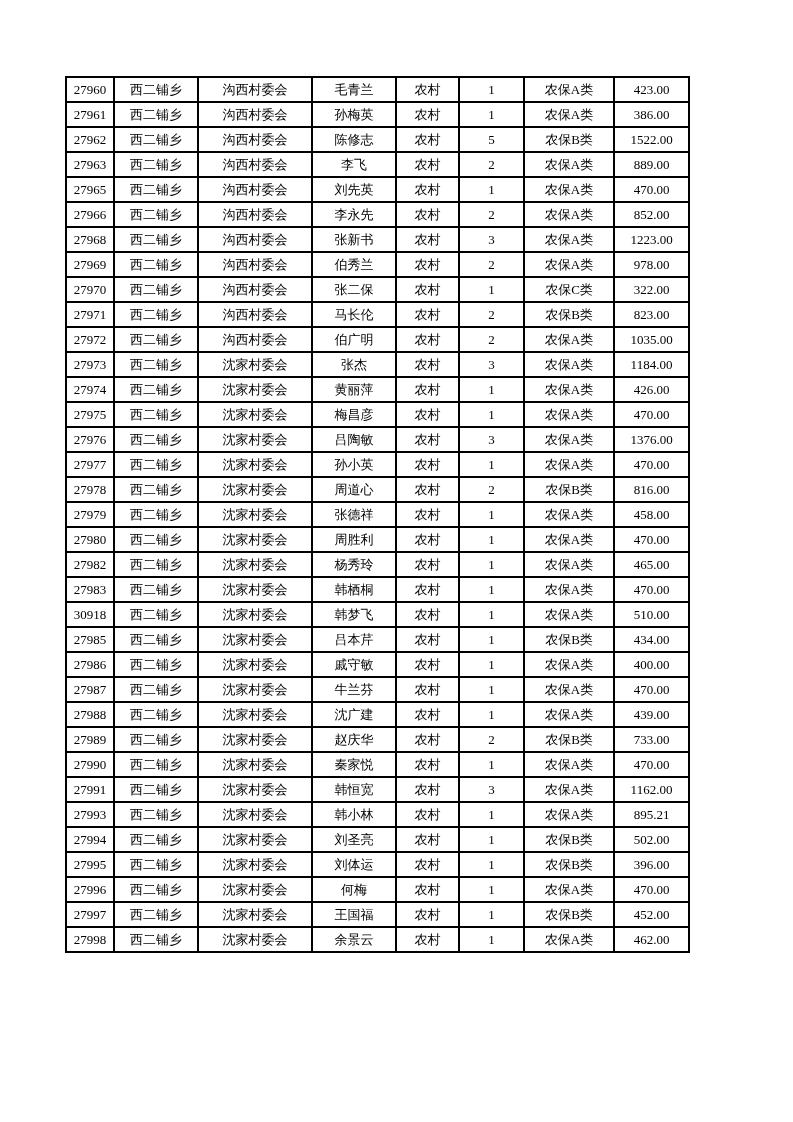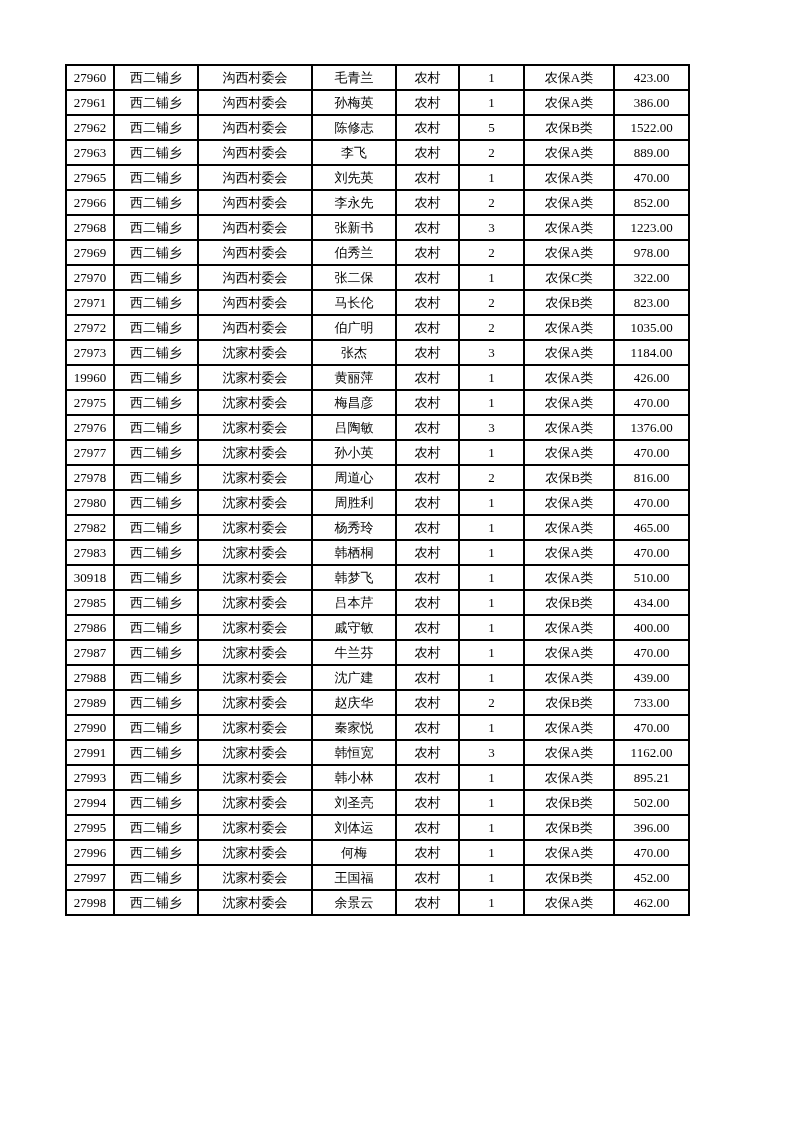--- a/index.html
+++ b/index.html
@@ -16,21 +16,21 @@
   .page {
     position: relative;
     width: 793px;
     height: 1122px;
     background: #ffffff;
     overflow: hidden;
   }
   table.data-table {
     position: absolute;
     left: 65px;
-    top: 64px;
+    top: 76px;
     width: 623px;
     border-collapse: collapse;
     table-layout: fixed;
   }
   table.data-table td {
     border: 2px solid #000000;
     height: 23px;
     padding: 0 2px;
     text-align: center;
     vertical-align: middle;
@@ -178,21 +178,21 @@
           <td>27973</td>
           <td>西二铺乡</td>
           <td>沈家村委会</td>
           <td>张杰</td>
           <td>农村</td>
           <td>3</td>
           <td>农保A类</td>
           <td>1184.00</td>
         </tr>
         <tr>
-          <td>19960</td>
+          <td>27974</td>
           <td>西二铺乡</td>
           <td>沈家村委会</td>
           <td>黄丽萍</td>
           <td>农村</td>
           <td>1</td>
           <td>农保A类</td>
           <td>426.00</td>
         </tr>
         <tr>
           <td>27975</td>
@@ -226,20 +226,30 @@
         </tr>
         <tr>
           <td>27978</td>
           <td>西二铺乡</td>
           <td>沈家村委会</td>
           <td>周道心</td>
           <td>农村</td>
           <td>2</td>
           <td>农保B类</td>
           <td>816.00</td>
+        </tr>
+        <tr>
+          <td>27979</td>
+          <td>西二铺乡</td>
+          <td>沈家村委会</td>
+          <td>张德祥</td>
+          <td>农村</td>
+          <td>1</td>
+          <td>农保A类</td>
+          <td>458.00</td>
         </tr>
         <tr>
           <td>27980</td>
           <td>西二铺乡</td>
           <td>沈家村委会</td>
           <td>周胜利</td>
           <td>农村</td>
           <td>1</td>
           <td>农保A类</td>
           <td>470.00</td>

